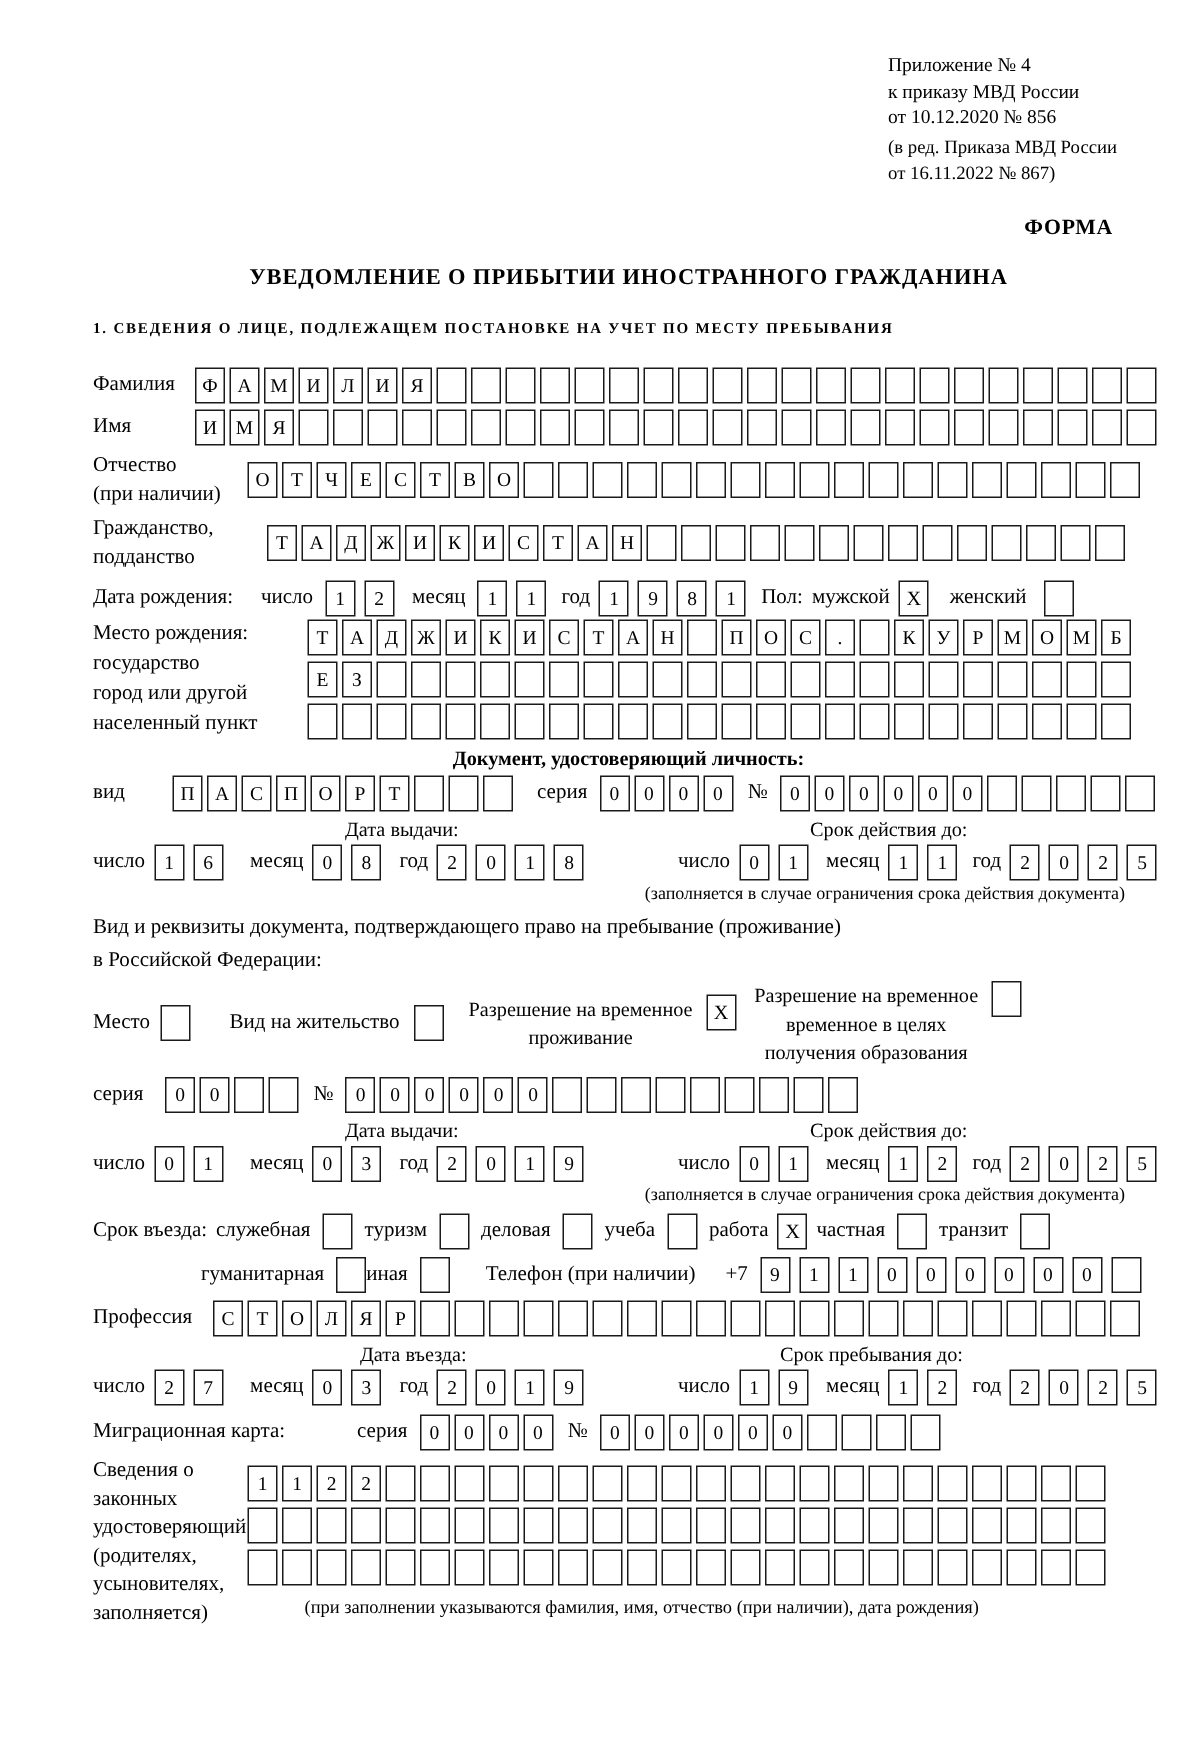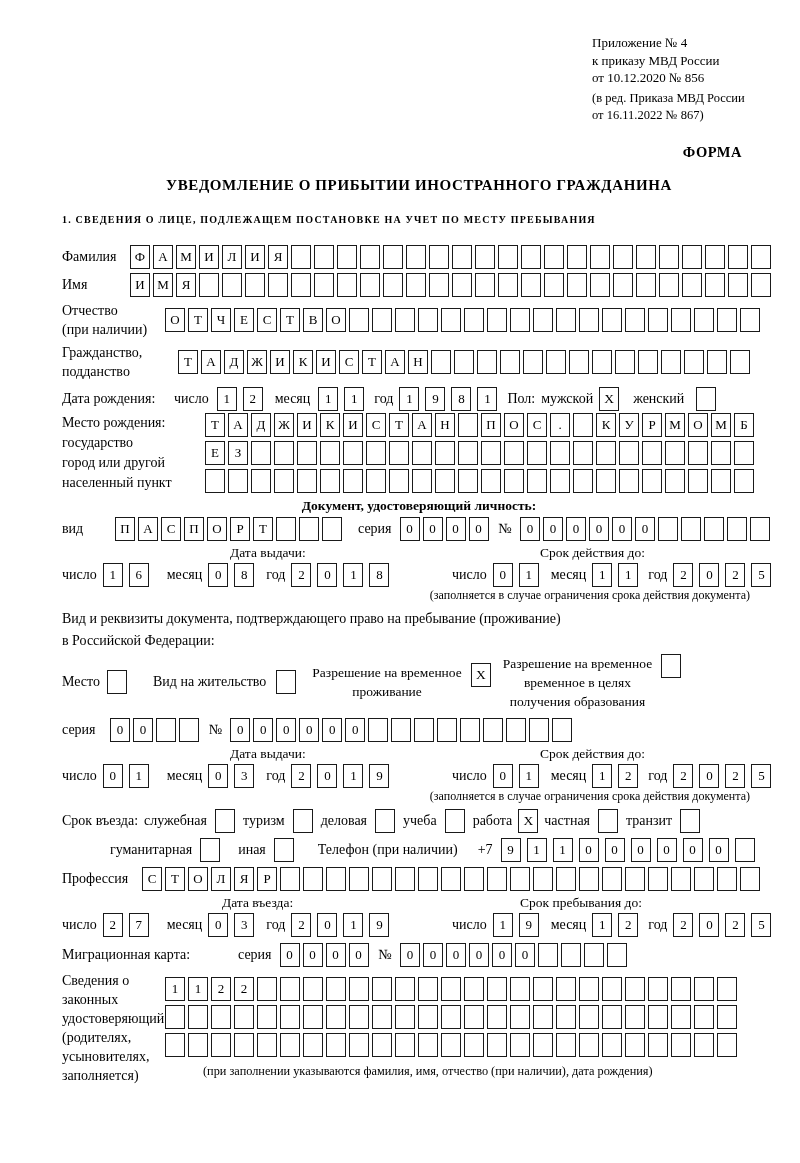--- a/index.html
+++ b/index.html
@@ -510,23 +510,23 @@
     <div class="cbx" style="margin-left:8px"></div>
     <span class="lbl" style="margin-left:8px">работа</span>
     <div class="cbx" style="margin-left:6px">X</div>
     <span class="lbl" style="margin-left:6px">частная</span>
     <div class="cbx" style="margin-left:8px"></div>
     <span class="lbl" style="margin-left:8px">транзит</span>
     <div class="cbx" style="margin-left:8px"></div>
   </div>
 
   <div class="row" style="margin-top:5px">
-    <span class="lbl" style="margin-left:48px">гуманитарная</span>
+    <span class="lbl" style="margin-left:72px">гуманитарная</span>
     <div class="cbx" style="margin-left:8px"></div>
-    <span class="lbl" style="margin-left:18px">иная</span>
+    <span class="lbl" style="">иная</span>
     <div class="cbx" style="margin-left:8px"></div>
     <span class="lbl" style="margin-left:24px">Телефон (при наличии)</span>
     <span class="lbl" style="margin-left:20px">+7</span>
     <div class="boxes dg" style="margin-left:8px;gap:6px">
         <div class="box">9</div>
         <div class="box">1</div>
         <div class="box">1</div>
         <div class="box">0</div>
         <div class="box">0</div>
         <div class="box">0</div>
@@ -564,21 +564,21 @@
         <div class="box"></div>
         <div class="box"></div>
         <div class="box"></div>
         <div class="box"></div>
         <div class="box"></div>
         <div class="box"></div>
       </div>
   </div>
 
   <div class="dates-head">
-    <span style="left:160px">Дата въезда:</span>
+    <span style="left:178px">Дата въезда:</span>
     <span style="left:458px">Срок пребывания до:</span>
   </div>
   <div class="row" style="margin-top:1px">
     <div class="dg" style="width:390px">
       <span>число</span>
       <div class="boxes">
           <div class="box">2</div>
           <div class="box">7</div>
         </div>
       <span style="margin-left:12px">месяц</span>

